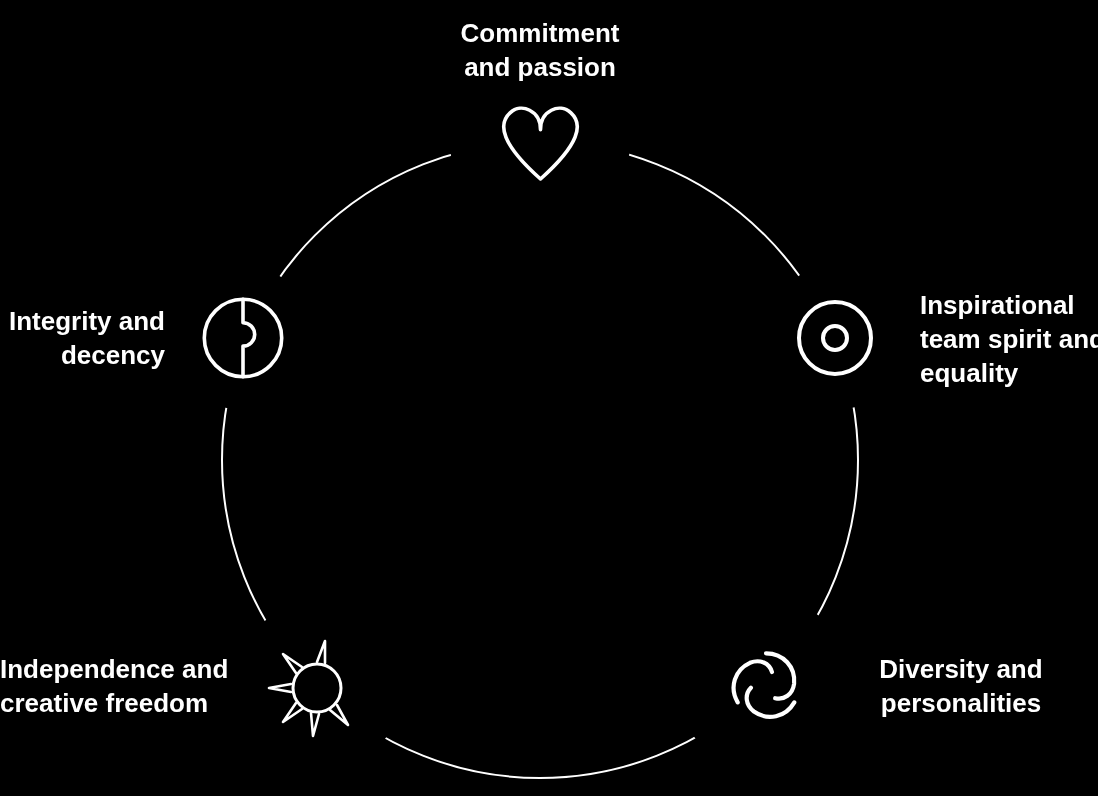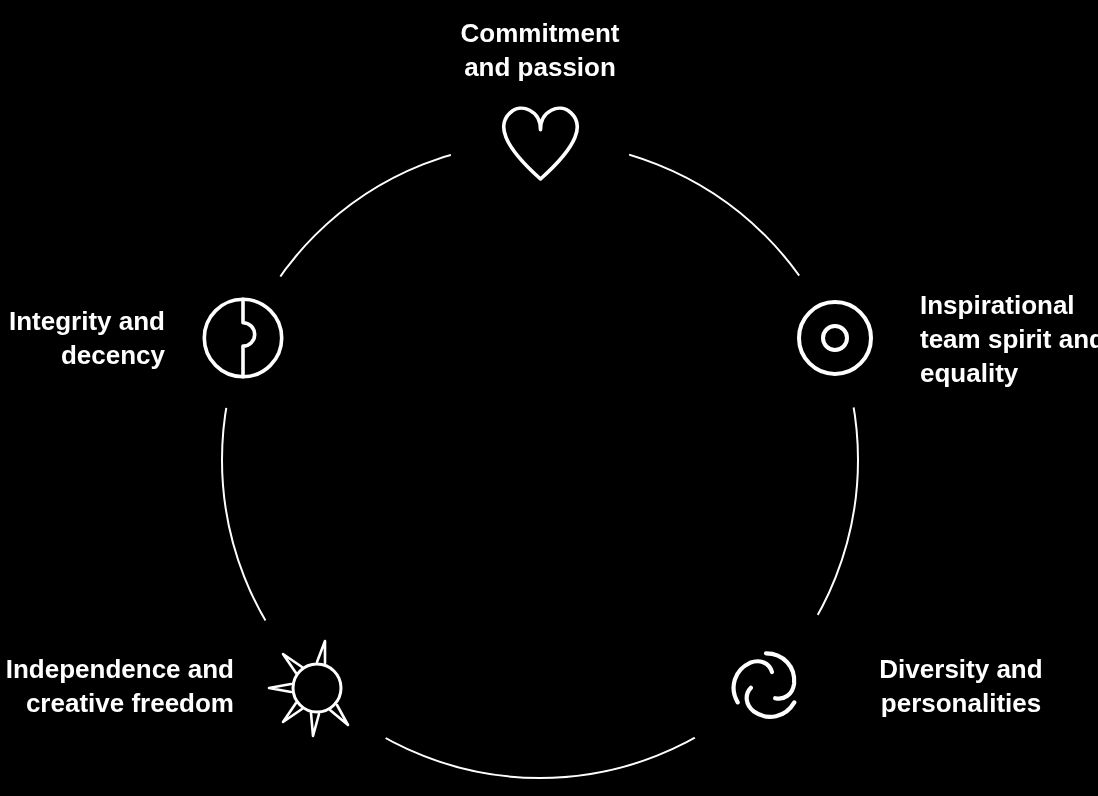--- a/index.html
+++ b/index.html
@@ -29,21 +29,21 @@
     position:absolute;
     color:var(--line,#fff);
     font-weight:700;
     font-size:26px;
     line-height:34px;
     white-space:pre-line;
   }
   #lbl-commitment{left:390px;top:16px;width:300px;text-align:center;}
   #lbl-inspirational{left:920px;top:288px;width:200px;text-align:left;}
   #lbl-diversity{left:846px;top:652px;width:230px;text-align:center;}
-  #lbl-independence{left:0px;top:652px;width:234px;text-align:right;}
+  #lbl-independence{left:0px;top:652px;width:234px;text-align:left;}
   #lbl-integrity{left:5px;top:304px;width:160px;text-align:right;}
 </style>
 </head>
 <body style="background: rgb(0, 0, 0);">
 
 <div class="canvas" style="--bg: #000000; --line: #ffffff;">
 
   <svg class="ring-layer" width="1098" height="796" viewBox="0 0 1098 796">
     <circle class="stroke" cx="540" cy="460" r="318" stroke-width="2"></circle>
     <circle class="mask" cx="540" cy="143" r="90"></circle>

